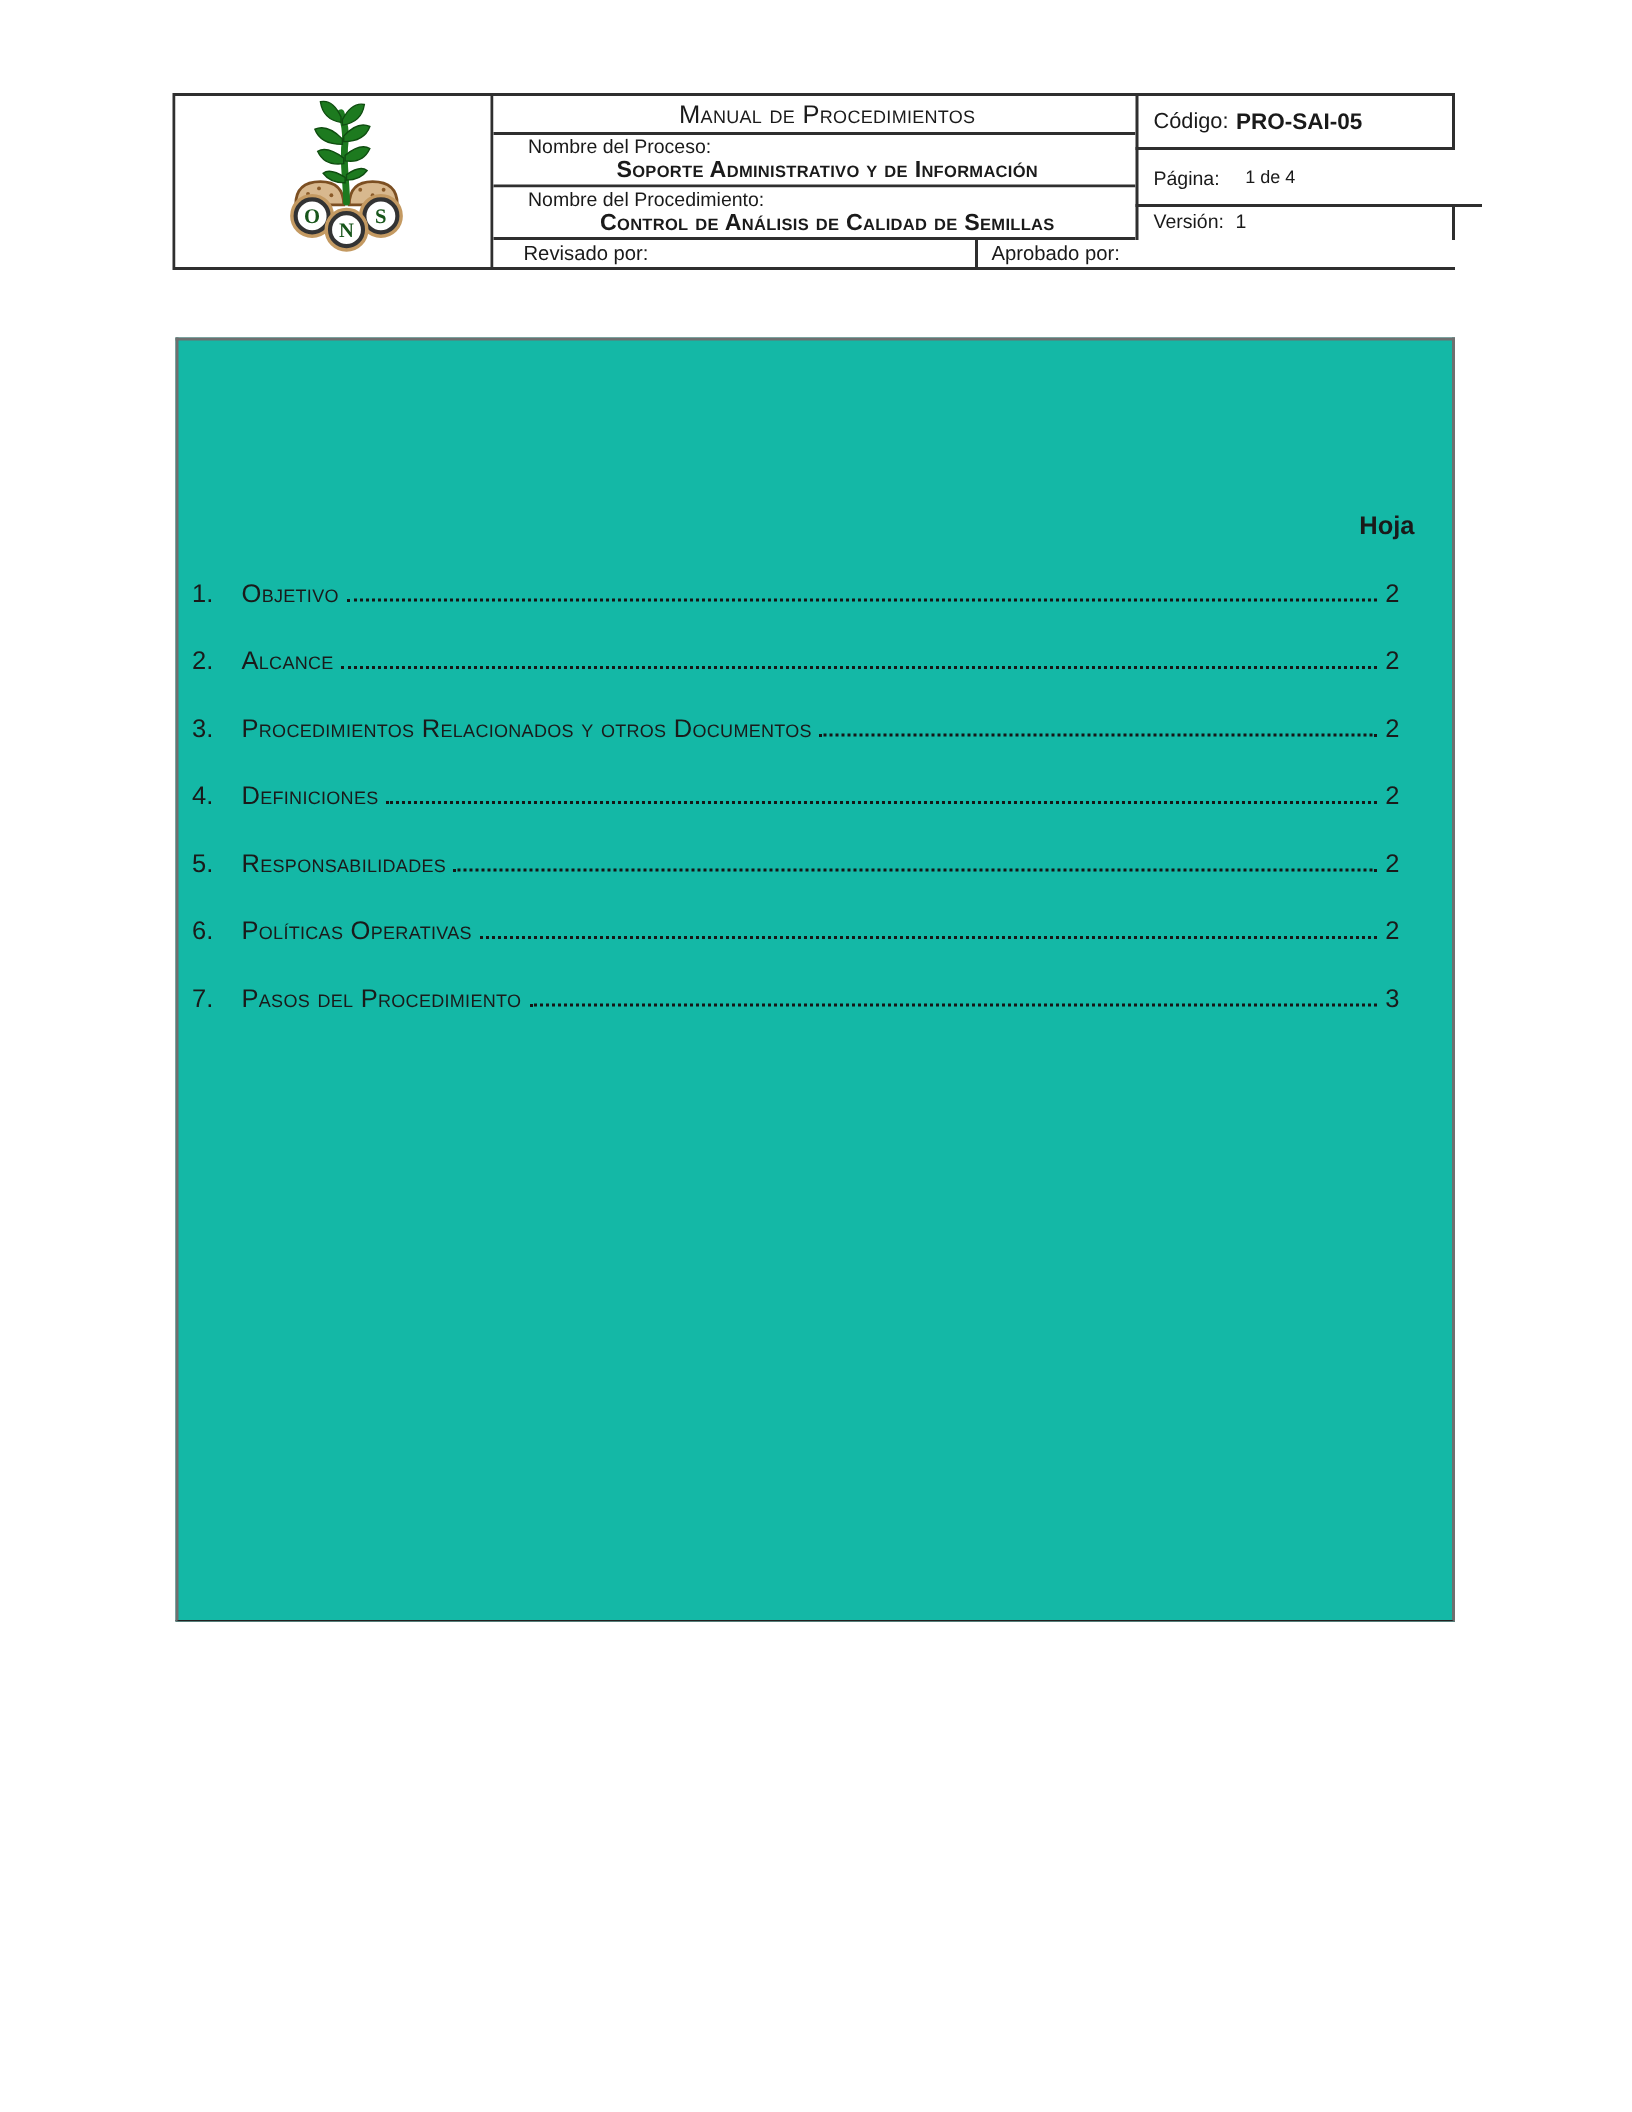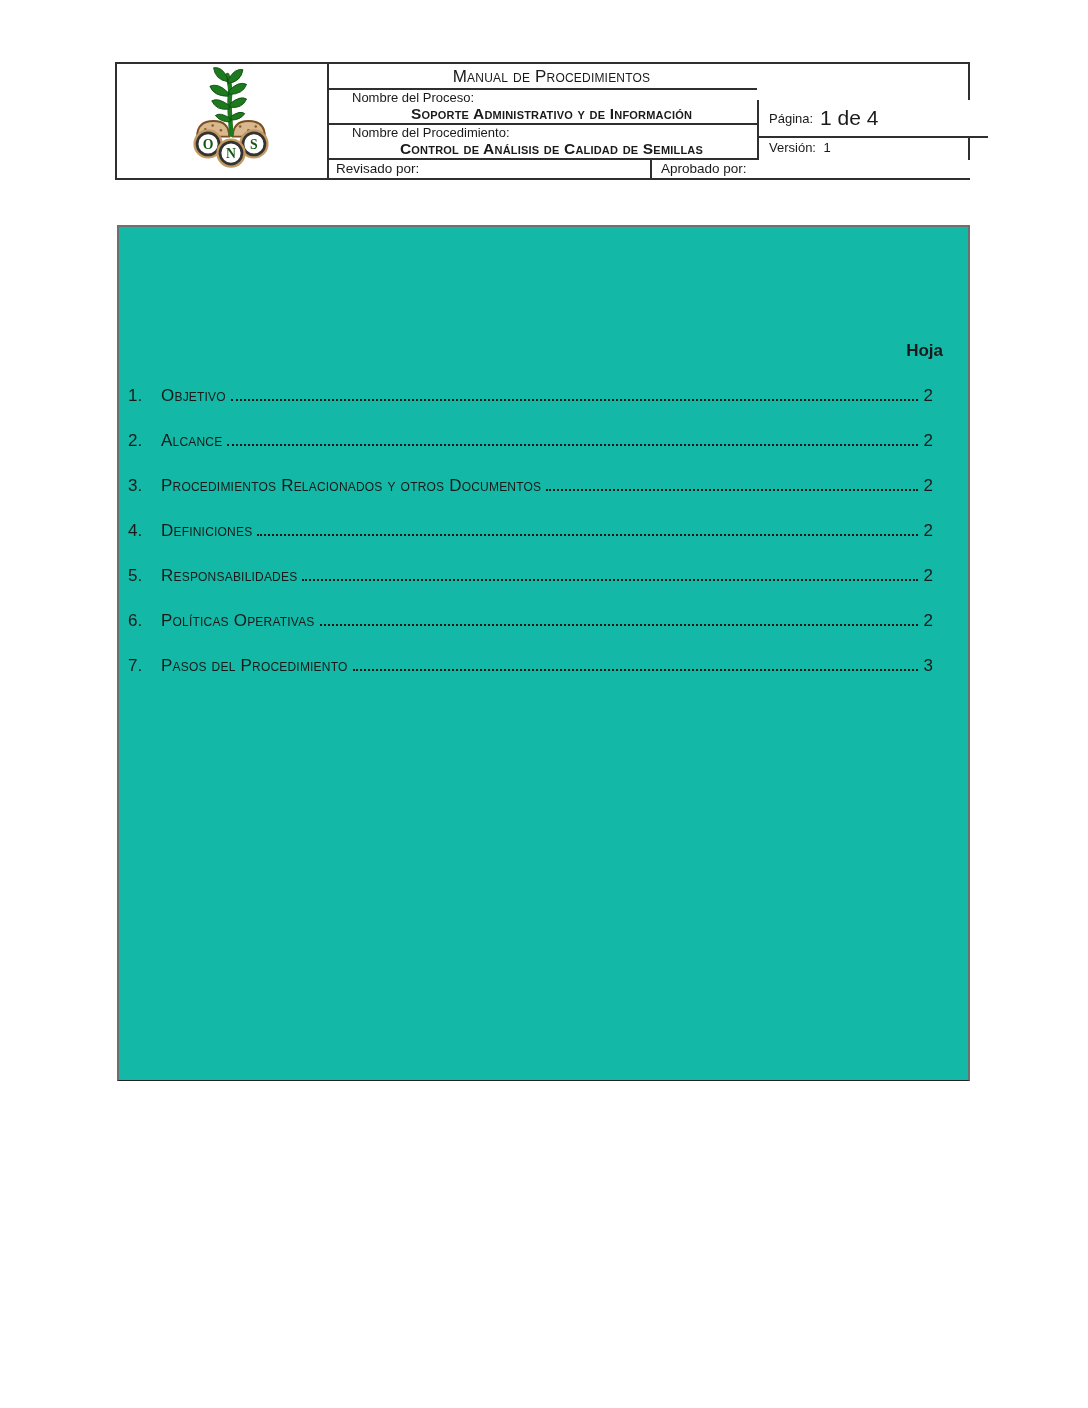--- a/index.html
+++ b/index.html
@@ -19,29 +19,29 @@
     border-right:2px solid #2f2f2f; display:flex; align-items:center; justify-content:center; }
   .mid-r1 { left:212px; top:0; width:428px; height:26px; border-bottom:2px solid #2f2f2f;
     text-align:center; }
   .mid-r1 .big-title { font-variant:small-caps; font-size:17px; line-height:25px; letter-spacing:.2px; }
   .mid-r2 { left:212px; top:26px; width:428px; height:35px; border-bottom:2px solid #2f2f2f; }
   .mid-r3 { left:212px; top:61px; width:428px; height:35px; border-bottom:2px solid #2f2f2f; }
   .cell-label { font-size:13px; line-height:14px; padding:1px 0 0 6px; text-align:left; }
   .cell-title { font-variant:small-caps; font-weight:bold; font-size:15.5px; line-height:18px;
     text-align:center; letter-spacing:.2px; }
   .rev-cell { left:212px; top:96px; width:323px; height:18px; border-right:2px solid #2f2f2f;
-    font-size:13.5px; line-height:17px; padding-left:7px; }
+    font-size:13.5px; line-height:17px; padding-left:20px; }
   .apr-cell { left:535px; top:96px; width:328px; height:18px;
     font-size:13.5px; line-height:17px; padding-left:9px; }
   .rc1 { left:640px; top:0; width:211px; height:36px; border-left:2px solid #2f2f2f;
     border-bottom:2px solid #2f2f2f; display:flex; align-items:center; padding-left:10px; font-size:14.5px; }
   .rc1 .code-value { font-weight:bold; font-size:15px; margin-left:5px; }
   .rc2 { left:640px; top:36px; width:231px; height:38px; border-left:2px solid #2f2f2f;
     border-bottom:2px solid #2f2f2f; display:flex; align-items:center; padding-left:10px; font-size:13px; }
-  .rc2 .page-value { font-size:21px; margin-left:7px; }
+  .rc2 .page-value { font-size:12px; margin-left:17px; }
   .rc3 { left:640px; top:74px; width:198px; height:22px; border-left:2px solid #2f2f2f;
     padding:2px 0 0 10px; font-size:13px; }
   .rc3 .version-value { margin-left:4px; }
 
   
   .box {
     position:absolute; left:117px; top:225px; width:853px; height:856px;
     border:2px solid #6f6f6f; border-bottom:1px solid #222;
     box-sizing:border-box; background:#14b8a6;
   }
@@ -119,20 +119,24 @@
     <div class="cell-title">Control de Análisis de Calidad de Semillas</div>
   </div>
 
   <div class="cell rev-cell">
     <span>Revisado por:</span>
   </div>
   <div class="cell apr-cell">
     <span>Aprobado por:</span>
   </div>
 
+  <div class="cell rc1">
+    <span>Código:</span>
+    <span class="code-value">PRO-SAI-05</span>
+  </div>
   <div class="cell rc2">
     <span>Página:</span>
     <span class="page-value">1 de 4</span>
   </div>
   <div class="cell rc3">
     <span>Versión:</span>
     <span class="version-value">1</span>
   </div>
 </div>
 

